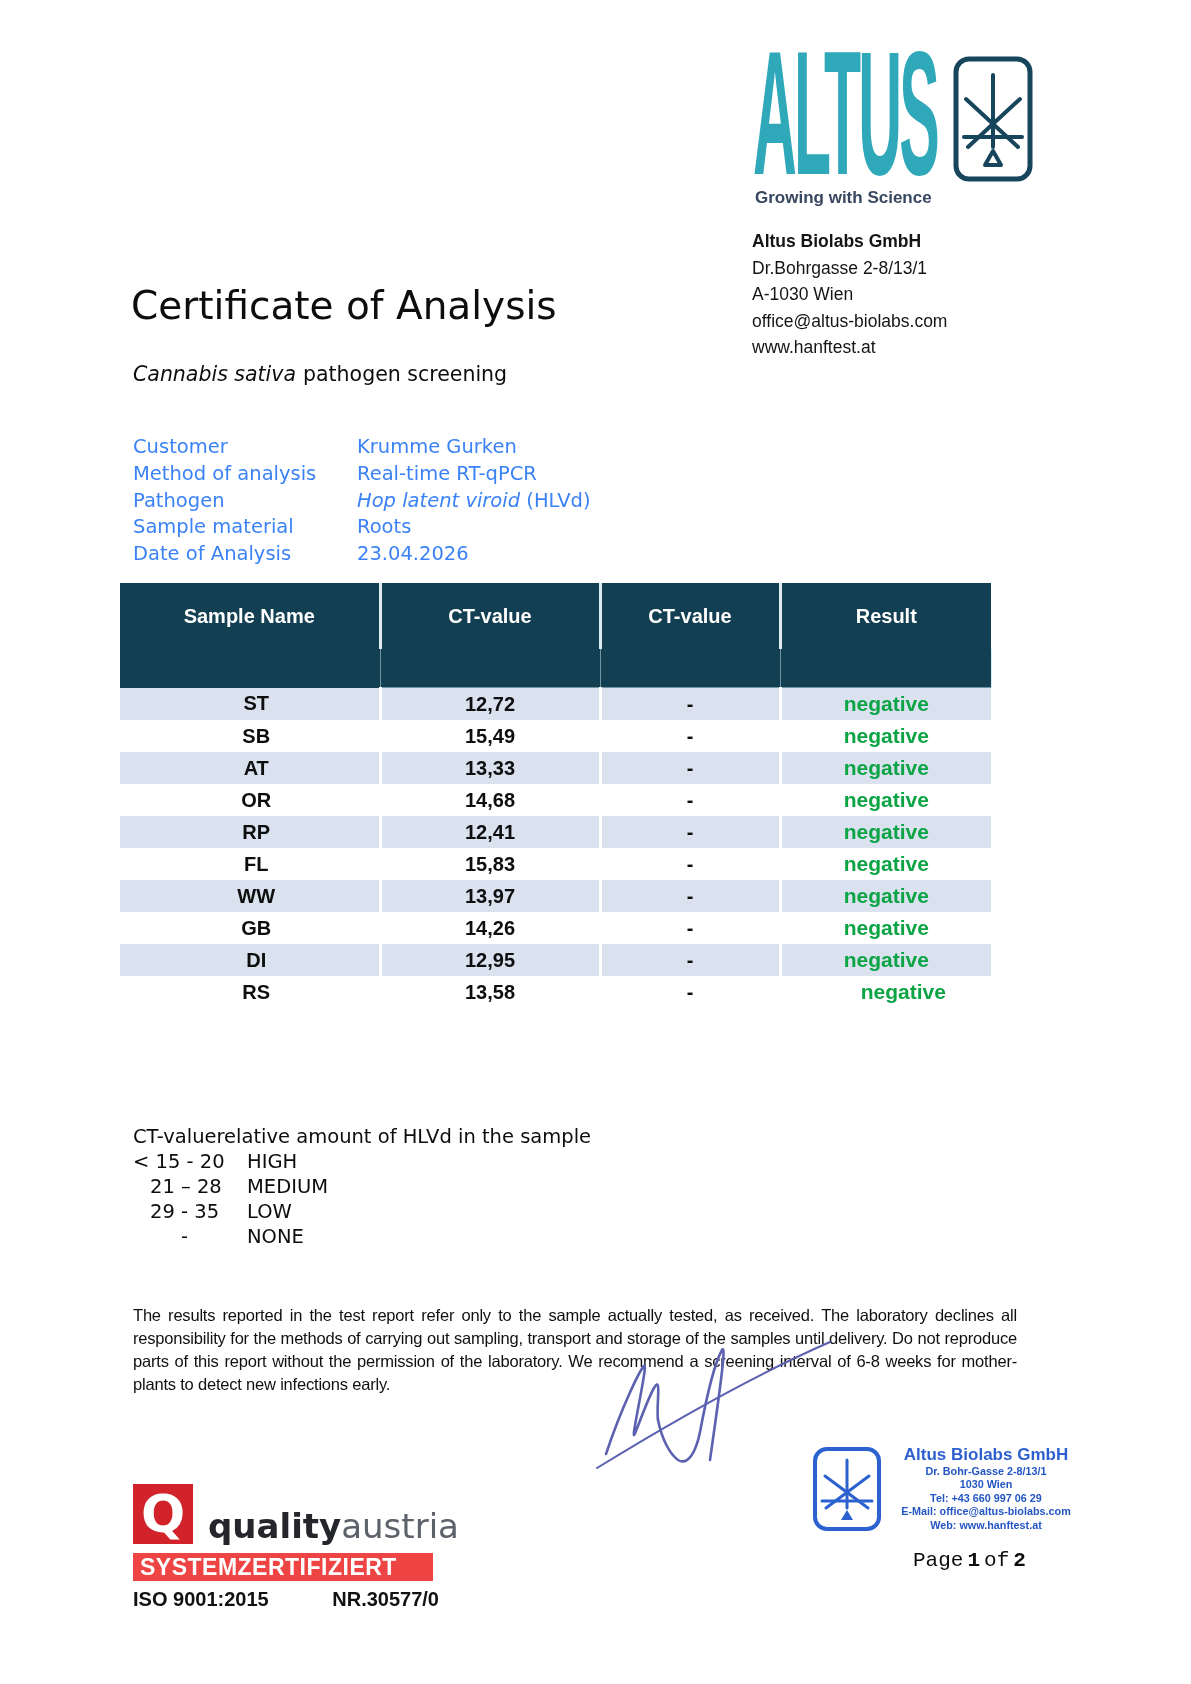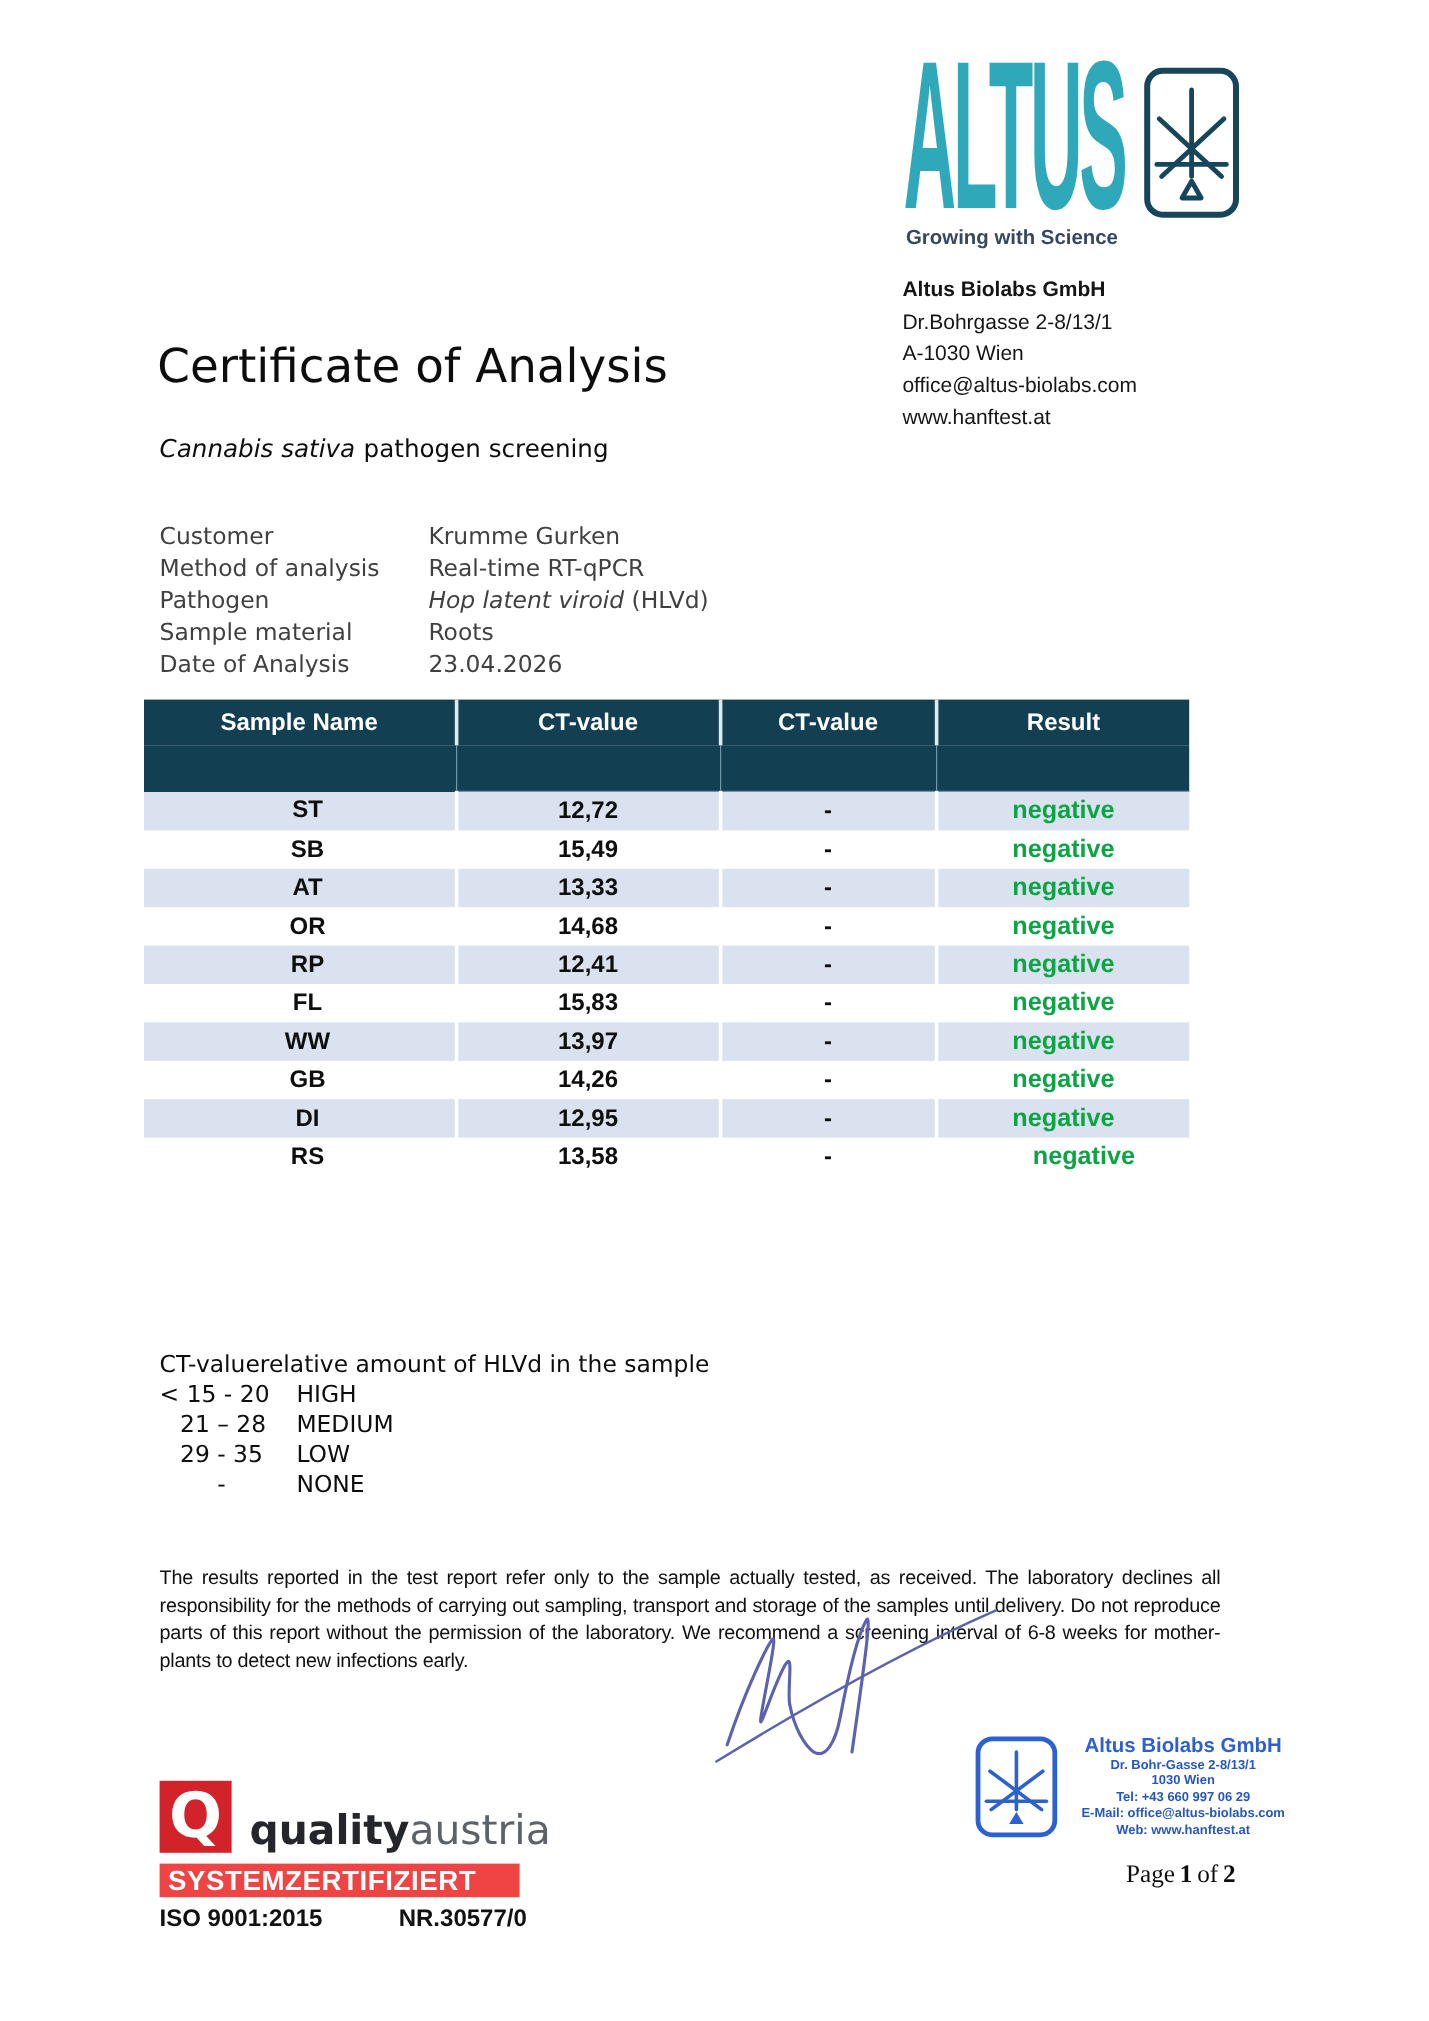--- a/index.html
+++ b/index.html
@@ -21,32 +21,32 @@
   
   .title    { position:absolute; left:131px; top:283px; font-size:39px;
               font-family:"DejaVu Sans", sans-serif; font-weight:normal; color:#0d0d0d; }
   .subtitle { position:absolute; left:133px; top:362px; font-size:20.5px;
               font-family:"DejaVu Sans", sans-serif; color:#0d0d0d; }
   .subtitle .species { font-style:italic; }
   .subtitle .rest    { margin-left:7px; }
 
   
   .info { position:absolute; left:133px; top:434px; font-size:19.5px;
-          line-height:26.8px; font-family:"DejaVu Sans", sans-serif; color:#404040; }
+          line-height:26.8px; font-family:"DejaVu Sans", sans-serif; color:#3b82f6; }
   .info-row   { display:flex; }
   .info-label { width:224px; flex:none; }
   .info-value .it { font-style:italic; }
 
   
   .coa-table { position:absolute; left:120px; top:583px; width:871px;
                border-collapse:collapse; table-layout:fixed; }
   .coa-table col.c1 { width:260px; } .coa-table col.c2 { width:220px; }
   .coa-table col.c3 { width:180px; } .coa-table col.c4 { width:211px; }
   .coa-table th { background:#133f52; color:#fff; font-size:20px; font-weight:bold;
-                  height:38px; padding:0; }
+                  height:38px; padding:14px; }
   .coa-table th:not(:last-child){ border-right:3px solid #dcebef; }
   .coa-table tr.subhead td { background:#133f52; height:38px; padding:0; }
   .coa-table tr.subhead td.box { border:1px solid rgba(190,222,232,.55); border-top:none; }
   .coa-table tbody td { height:32px; padding:0; font-size:20px; font-weight:bold;
                         color:#0e0e0e; text-align:center; }
   .coa-table tbody td:not(:last-child){ border-right:3px solid #fff; }
   .coa-table tbody tr:nth-child(odd){ background:#d9e2ee; }
   .coa-table tbody td.name { text-align:center; padding-left:14px; }
   .coa-table tbody td.res  { color:#0ca445; font-size:21px; }
   .coa-table tbody tr.last td.res span { padding-left:34px; }
@@ -83,22 +83,22 @@
 
   
   .signature  { position:absolute; left:592px; top:1336px; }
   .stamp-icon { position:absolute; left:812px; top:1446px; }
   .stamp-text { position:absolute; left:878px; top:1444px; width:216px;
                 text-align:center; color:#2456c4; }
   .stamp-company { font-weight:bold; font-size:17px; line-height:21px; color:#2d5fd0; }
   .stamp-line    { font-size:10.8px; line-height:13.4px; font-weight:bold; }
 
   
-  .page-num { position:absolute; left:913px; top:1549px; width:142px; text-align:center;
-              font-size:21px; font-family:Liberation Serif, serif; color:#0d0d0d; }
+  .page-num { position:absolute; left:913px; top:1549px; width:142px; text-align:left;
+              font-size:21px; font-family:Liberation Mono, monospace; color:#0d0d0d; }
   .page-num .b { font-weight:bold; }
   .page-num span { margin-left:4px; }
   .page-num span:first-child { margin-left:0; }
 </style>
 </head>
 <body>
 
 <div class="page">
 
   <div class="logo-text">ALTUS</div>

